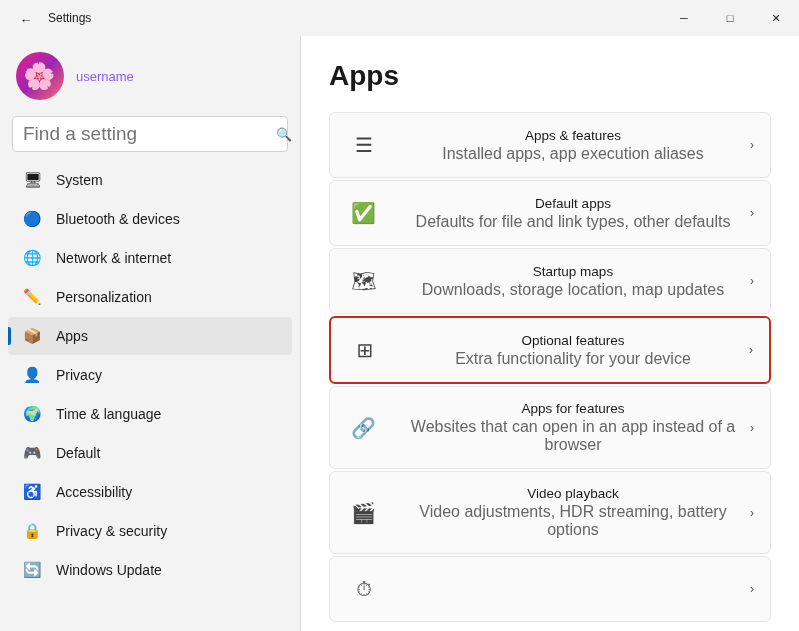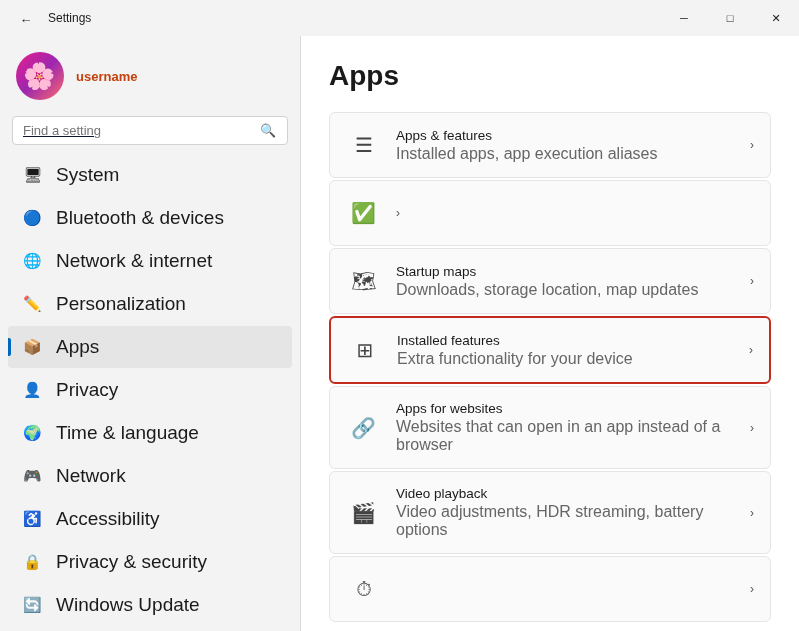--- a/index.html
+++ b/index.html
@@ -90,42 +90,41 @@
       align-items: center;
       justify-content: center;
       font-size: 24px;
       flex-shrink: 0;
     }
     .avatar-flower {
       font-size: 26px;
     }
     .user-name {
       font-size: 13px;
-      color: #c2410c;
-      font-weight: 700;
+      color: #8b5cf6;
+      font-weight: 400;
     }
 
     .search-box {
       margin: 4px 12px 8px 12px;
       display: flex;
       align-items: center;
       background: white;
       border: 1px solid #d1d1d1;
       border-radius: 4px;
       padding: 6px 10px;
       gap: 8px;
     }
     .search-input {
       border: none;
       outline: none;
-      font-size: 13px;
+      font-size: 19px;
       color: #0f172a;
       flex: 1;
       background: transparent;
-      text-decoration: underline;
     }
     .search-icon-wrap {
       color: #555;
       font-size: 13px;
     }
 
     .nav-item {
       display: flex;
       align-items: center;
       gap: 14px;
@@ -153,21 +152,21 @@
     }
     .nav-icon {
       width: 18px;
       height: 18px;
       display: flex;
       align-items: center;
       justify-content: center;
       font-size: 15px;
       flex-shrink: 0;
     }
-    .nav-label { font-size: 19px; }
+    .nav-label { font-size: 14px; }
 
     
     .content {
       flex: 1;
       background: white;
       padding: 24px 28px;
       overflow-y: auto;
     }
 
     .page-title {
@@ -203,21 +202,21 @@
       height: 36px;
       display: flex;
       align-items: center;
       justify-content: center;
       font-size: 20px;
       color: #444;
       flex-shrink: 0;
       margin-right: 14px;
     }
 
-    .settings-item-text { flex: 1; }
+    .settings-item-text { flex: 1; text-align: center; }
     .settings-item-title {
       font-size: 13.5px;
       font-weight: 500;
       color: #1a1a1a;
       margin-bottom: 2px;
     }
     .settings-item-desc {
       font-size: 16px;
       color: #666;
     }
@@ -293,21 +292,21 @@
         <div class="nav-item">
           <span class="nav-icon">👤</span>
           <span class="nav-label">Privacy</span>
         </div>
         <div class="nav-item">
           <span class="nav-icon">🌍</span>
           <span class="nav-label">Time &amp; language</span>
         </div>
         <div class="nav-item">
           <span class="nav-icon">🎮</span>
-          <span class="nav-label">Network</span>
+          <span class="nav-label">Default</span>
         </div>
         <div class="nav-item">
           <span class="nav-icon">♿</span>
           <span class="nav-label">Accessibility</span>
         </div>
         <div class="nav-item">
           <span class="nav-icon">🔒</span>
           <span class="nav-label">Privacy &amp; security</span>
         </div>
         <div class="nav-item">
@@ -325,42 +324,46 @@
         <div class="settings-item">
           <div class="settings-item-icon">☰</div>
           <div class="settings-item-text">
             <div class="settings-item-title">Apps &amp; features</div>
             <div class="settings-item-desc">Installed apps, app execution aliases</div>
           </div>
           <span class="settings-item-chevron">›</span>
         </div>
         <div class="settings-item">
           <div class="settings-item-icon">✅</div>
+          <div class="settings-item-text">
+            <div class="settings-item-title">Default apps</div>
+            <div class="settings-item-desc">Defaults for file and link types, other defaults</div>
+          </div>
           <span class="settings-item-chevron">›</span>
         </div>
         <div class="settings-item">
           <div class="settings-item-icon">🗺</div>
           <div class="settings-item-text">
             <div class="settings-item-title">Startup maps</div>
             <div class="settings-item-desc">Downloads, storage location, map updates</div>
           </div>
           <span class="settings-item-chevron">›</span>
         </div>
         <div class="settings-item highlighted">
           <div class="settings-item-icon">⊞</div>
           <div class="settings-item-text">
-            <div class="settings-item-title">Installed features</div>
+            <div class="settings-item-title">Optional features</div>
             <div class="settings-item-desc">Extra functionality for your device</div>
           </div>
           <span class="settings-item-chevron">›</span>
         </div>
         <div class="settings-item">
           <div class="settings-item-icon">🔗</div>
           <div class="settings-item-text">
-            <div class="settings-item-title">Apps for websites</div>
+            <div class="settings-item-title">Apps for features</div>
             <div class="settings-item-desc">Websites that can open in an app instead of a browser</div>
           </div>
           <span class="settings-item-chevron">›</span>
         </div>
         <div class="settings-item">
           <div class="settings-item-icon">🎬</div>
           <div class="settings-item-text">
             <div class="settings-item-title">Video playback</div>
             <div class="settings-item-desc">Video adjustments, HDR streaming, battery options</div>
           </div>

